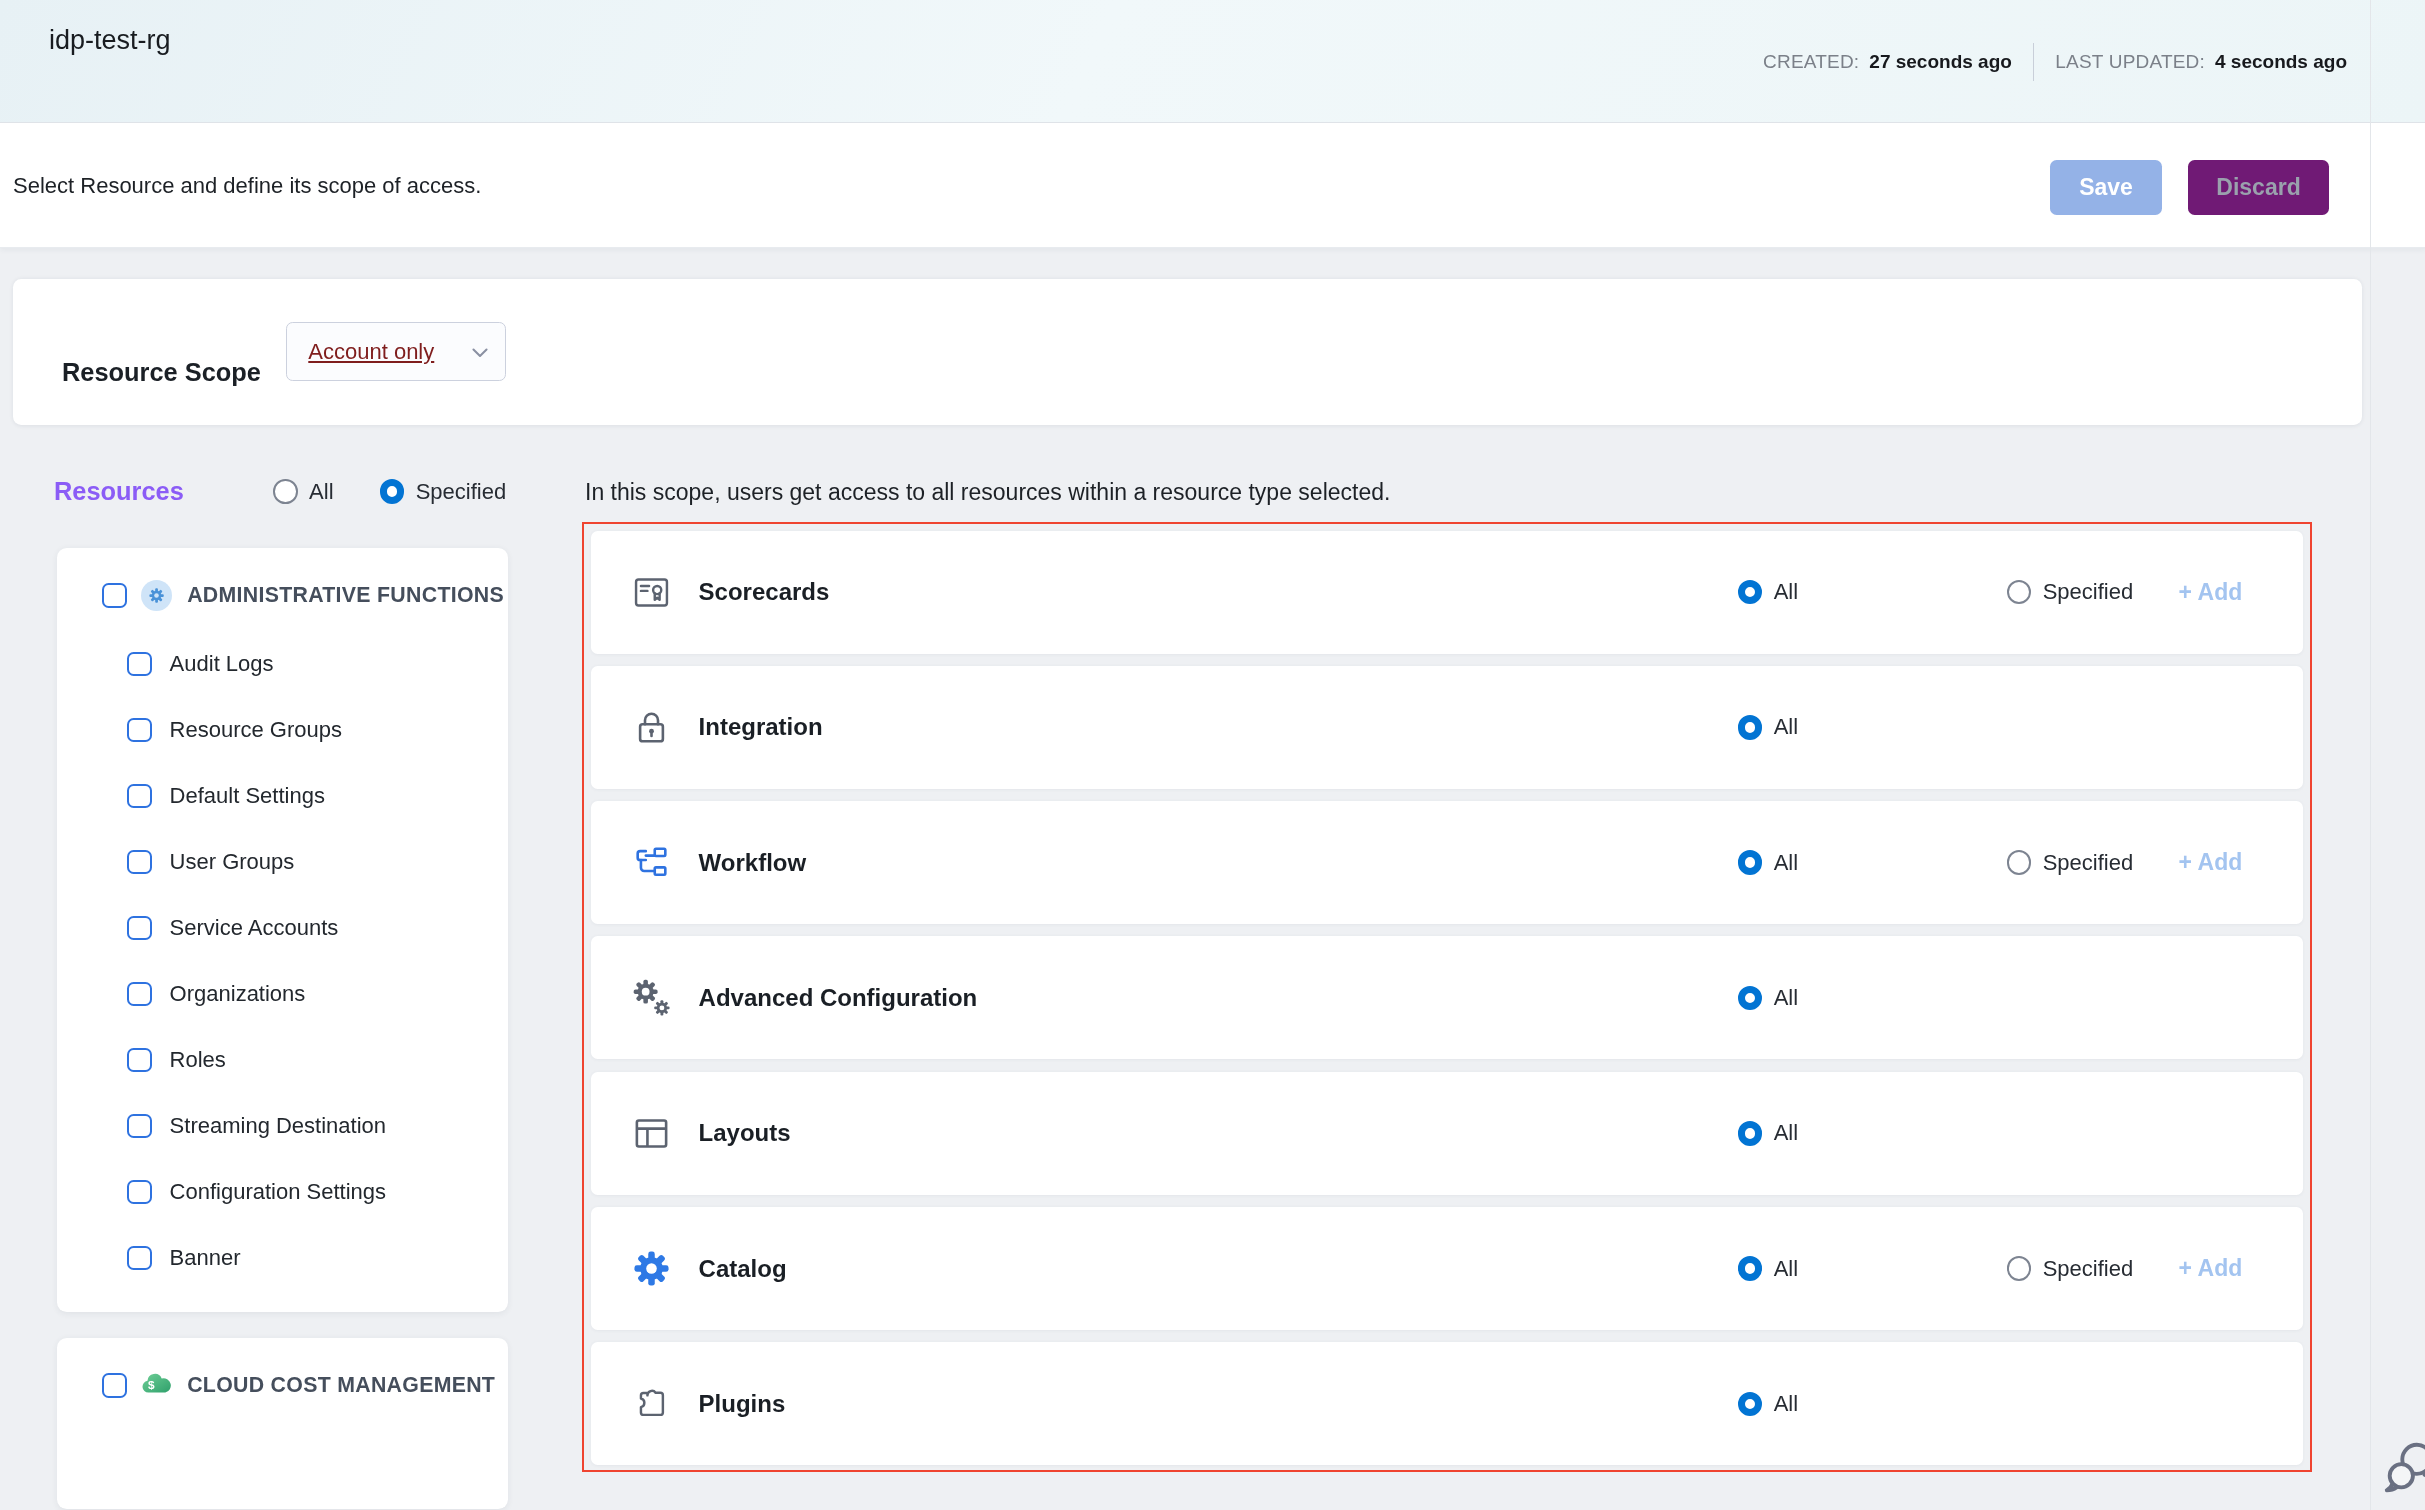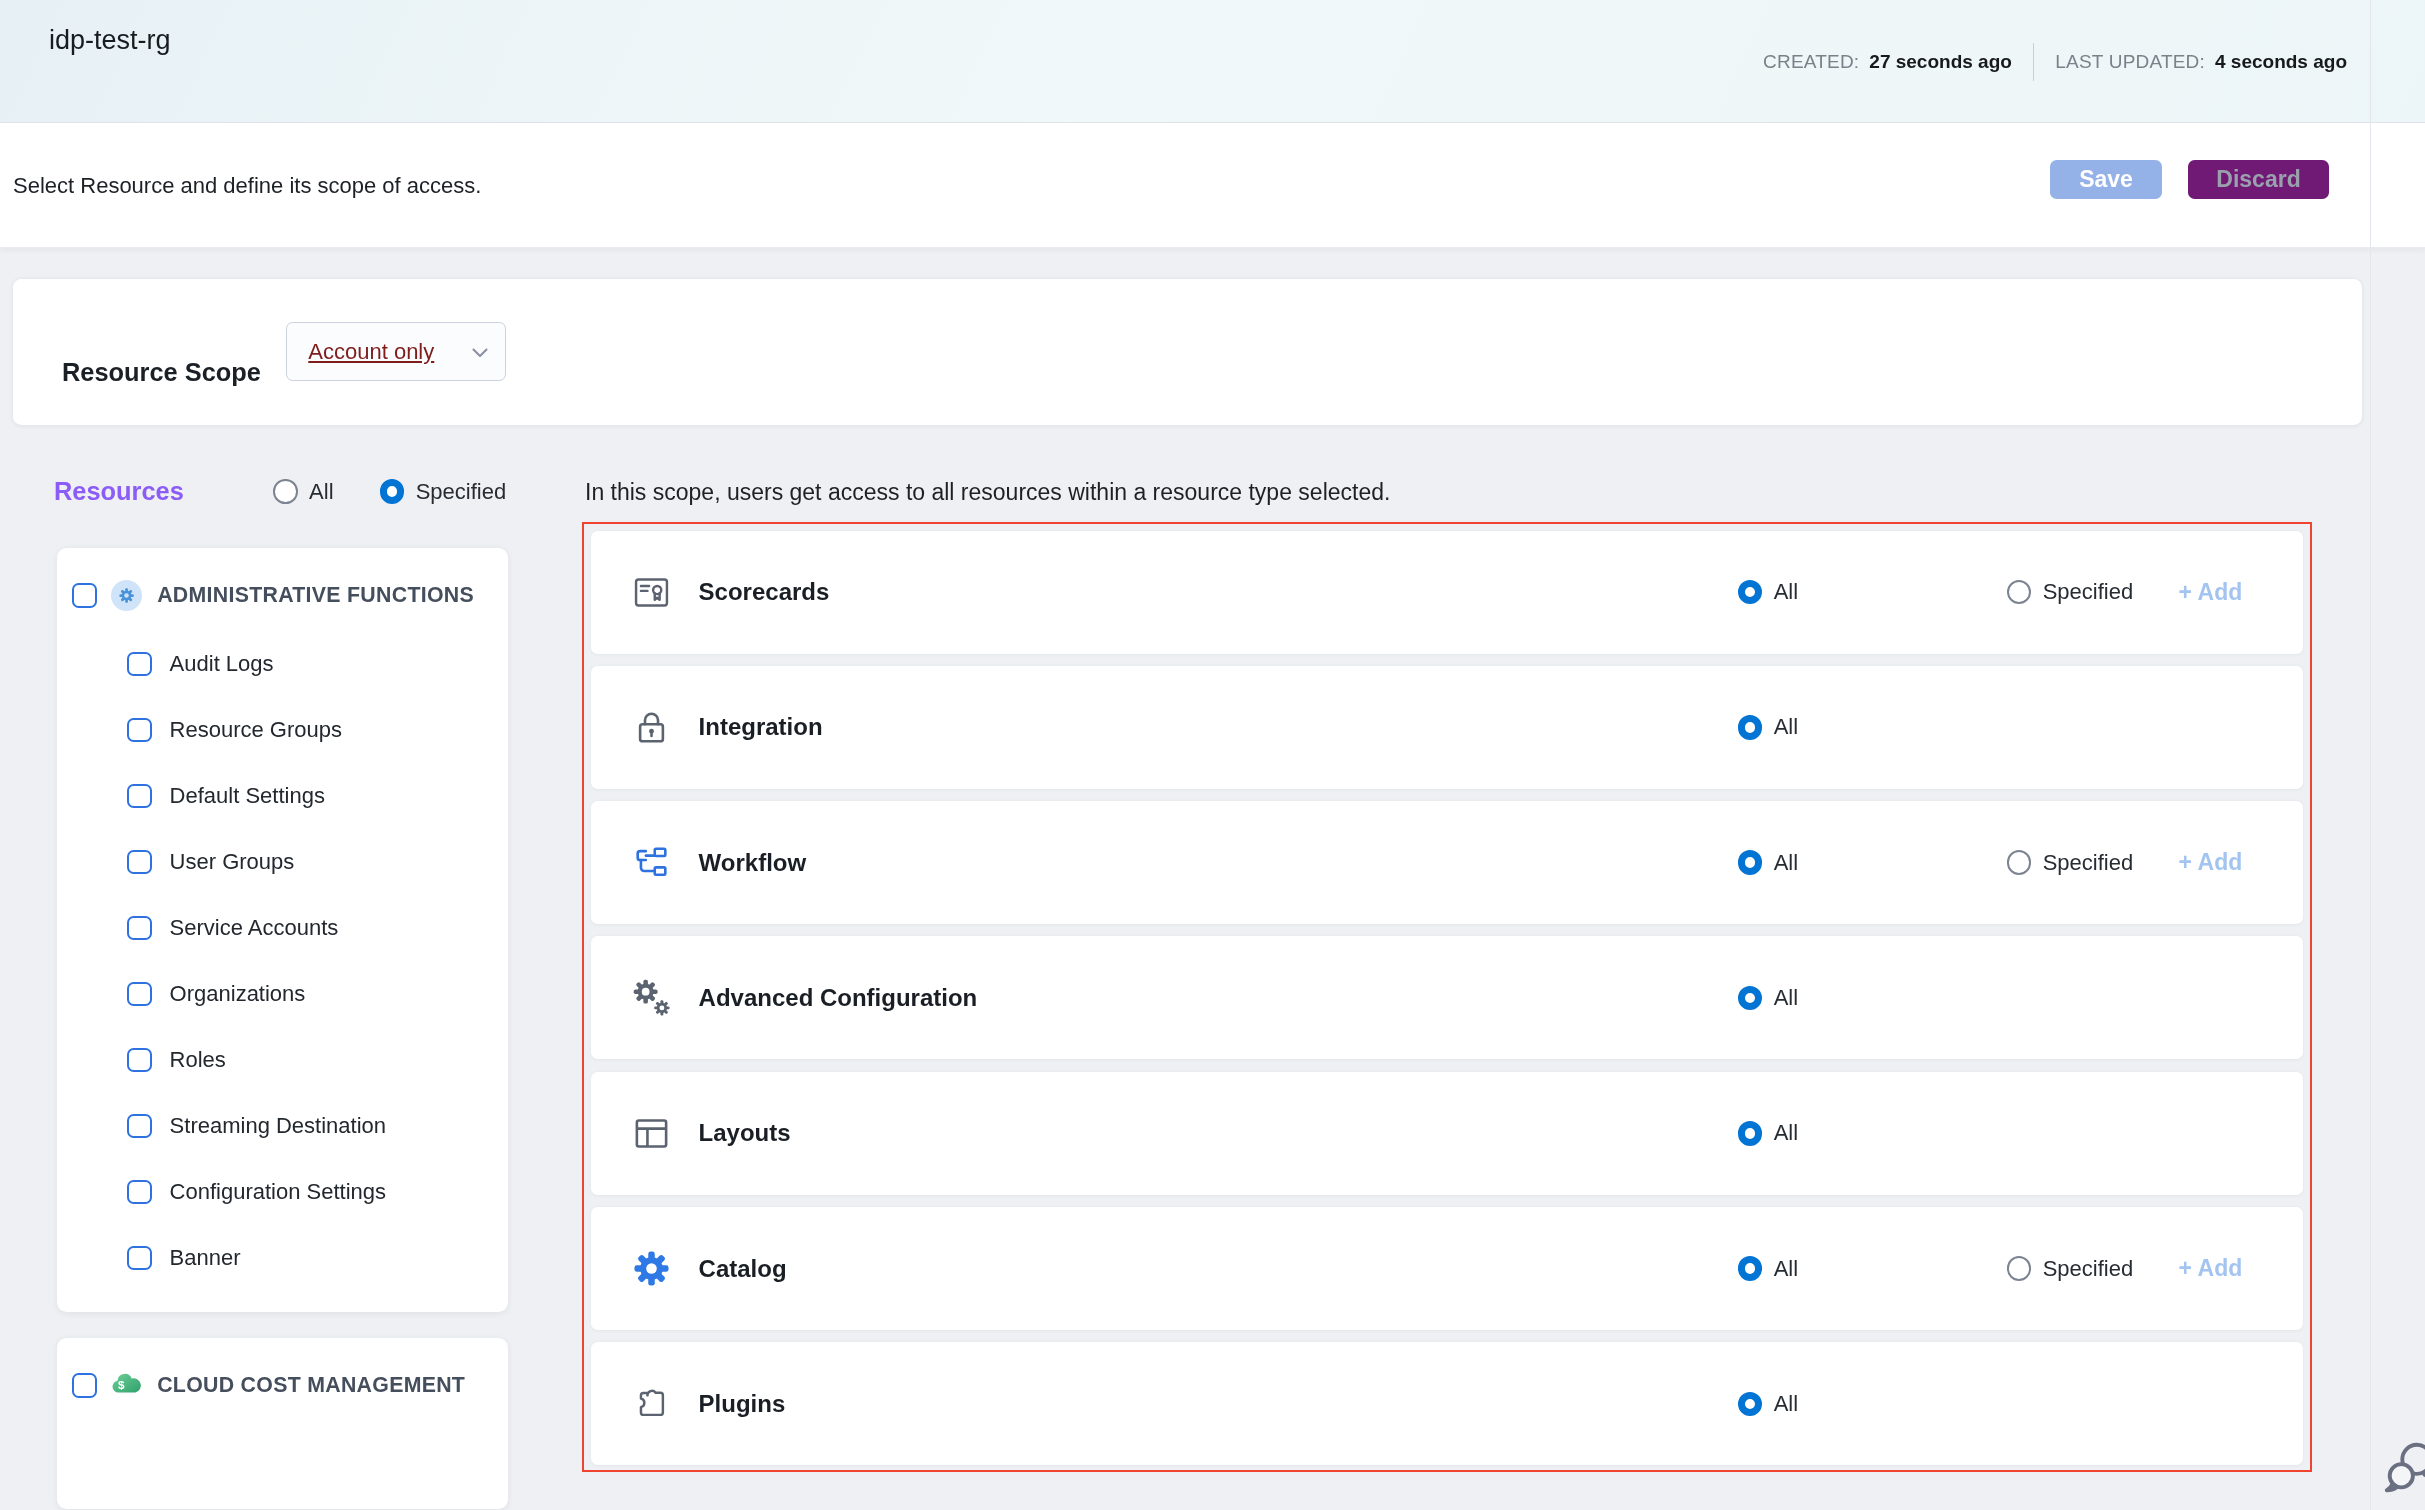--- a/index.html
+++ b/index.html
@@ -15,40 +15,40 @@
     border-bottom:0.8px solid #dfe3e8; }
   .page-title { position:absolute; left:49px; top:24.6px; font-size:27px; font-weight:500; color:#181c20; }
   .meta { position:absolute; right:79px; top:0; height:123px; display:flex; align-items:center; gap:21.3px; font-size:19px; white-space:nowrap; }
   .meta-label { color:#7b8089; letter-spacing:0.2px; }
   .meta-value { color:#17191d; font-weight:700; margin-left:10px; }
   .meta-sep { width:0.8px; height:38px; background:#c9cfd9; }
   
   .toolbar { position:absolute; left:0; top:123px; width:2426px; height:125px; background:#ffffff;
     border-bottom:0.8px solid #e8ebef; box-shadow:0 2.5px 4.9px rgba(40,50,70,.05); }
   .toolbar-desc { position:absolute; left:13px; top:0; height:125px; display:flex; align-items:center; font-size:22px; color:#1d2126; }
-  .btn { position:absolute; top:37px; height:39px; border:none; border-radius:6.6px; font-size:23px; font-weight:700; font-family:inherit; cursor:pointer; }
+  .btn { position:absolute; top:37px; height:55px; border:none; border-radius:6.6px; font-size:23px; font-weight:700; font-family:inherit; cursor:pointer; }
   .btn-save { left:2050px; width:112px; background:#94b2e7; color:#ffffff; }
   .btn-discard { left:2188px; width:141px; background:#701a75; color:#9aa1ad; }
   
   .scope-card { position:absolute; left:13px; top:279px; width:2349px; height:146px; background:#fff;
     border-radius:8.2px; box-shadow:0 0.8px 4.1px rgba(30,40,60,.08); }
   .scope-label { position:absolute; left:49px; top:0; height:186px; display:flex; align-items:center; font-size:25.4px; font-weight:700; color:#1b2026; }
   .scope-dd { position:absolute; left:273px; top:43px; width:220px; height:59px; border:1.6px solid #ccd1de; border-radius:6.6px;
     background:#fbfcfe; display:flex; align-items:center; justify-content:space-between; padding:0 16.4px 0 21.3px; font-size:22px; color:#7f1d1d; cursor:pointer;text-decoration:underline; }
   
   .res-title { position:absolute; left:54px; top:467px; height:49px; display:flex; align-items:center; font-size:25.4px; font-weight:700; color:#8b5cf6; }
   .res-radios { position:absolute; left:273px; top:467px; height:49px; display:flex; align-items:center; font-size:22px; color:#272c33; }
   .radio { width:24.6px; height:24.6px; border-radius:50%; background:#fff; border:2.1px solid #7d8491; display:inline-block; flex:none; cursor:pointer; }
   .radio.sel { border:7.8px solid #0274d3; }
   .radio-lbl { margin-left:11.5px; }
   .gap50 { width:46px; flex:none; }
   .cb { width:24.6px; height:24.6px; border-radius:6.6px; border:2.1px solid #2e72e0; background:#fff; display:inline-block; flex:none; cursor:pointer; }
   .sidebar { position:absolute; left:57px; top:548px; width:451px; display:flex; flex-direction:column; gap:26px; }
   .group-card { background:#fff; border-radius:9.8px; box-shadow:0 1.6px 6.6px rgba(40,50,70,.07); padding:21.3px 0; }
-  .group-header { display:flex; align-items:center; height:52px; padding-left:15px; gap:14.8px; }
+  .group-header { display:flex; align-items:center; height:52px; padding-left:45px; gap:14.8px; }
   .group-icon { width:31px; height:31px; flex:none; display:flex; }
   .group-name { font-size:21.3px; font-weight:600; color:#454e5c; letter-spacing:0.3px; }
   .group-items { padding-top:9.8px; }
   .group-item { display:flex; align-items:center; height:66px; padding-left:70px; gap:18px; font-size:22px; color:#23282e; }
   
   .main-instruction { position:absolute; left:585px; top:479px; font-size:23px; color:#1d2126; }
   .highlight-box { position:absolute; left:582px; top:522px; width:1730px; height:950px;
     border:2.5px solid #ef4430; padding:6.6px; display:flex; flex-direction:column; gap:12.3px; }
   .res-row { position:relative; background:#fff; border-radius:6.6px; box-shadow:0 0.8px 3.3px rgba(40,50,70,.05); height:123px; flex:none; }
   .row-icon { position:absolute; left:41px; top:42px; width:39px; height:39px; }

